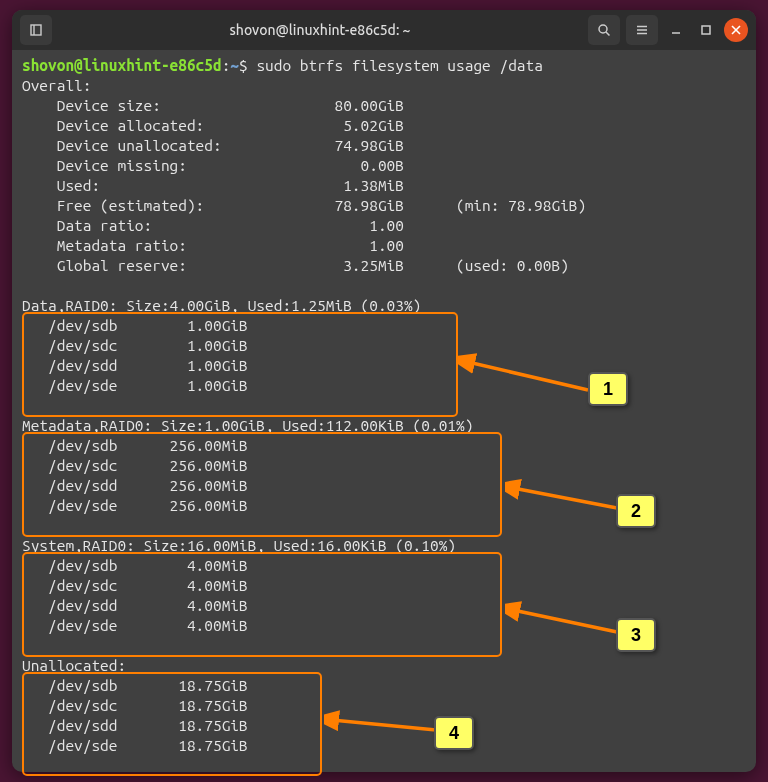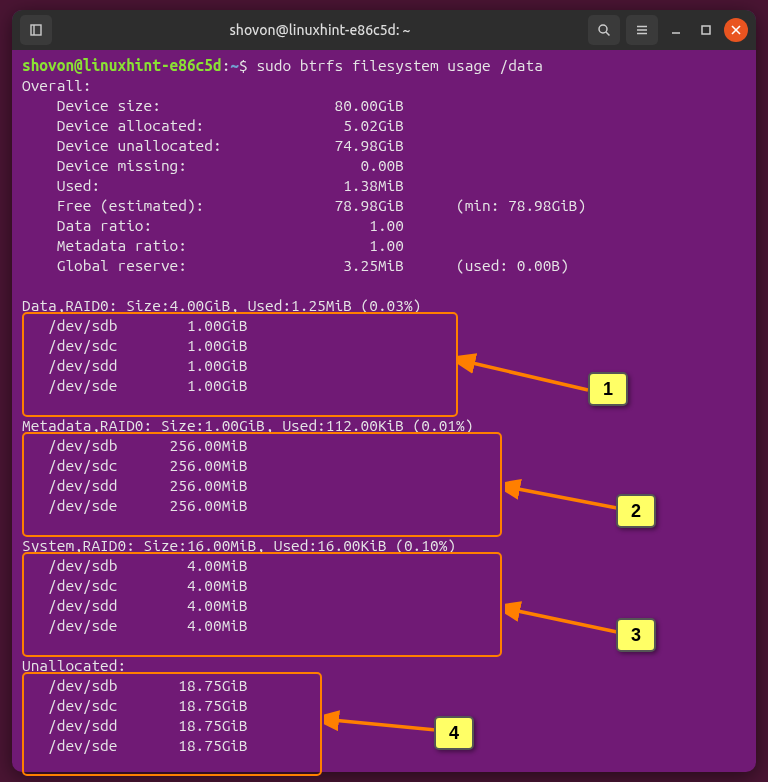--- a/index.html
+++ b/index.html
@@ -10,21 +10,21 @@
     height: 782px;
     position: relative;
     overflow: hidden;
   }
   .window {
     position: absolute;
     left: 12px;
     top: 10px;
     width: 744px;
     height: 762px;
-    background: #701a75;
+    background: #404040;
     border-radius: 10px;
     box-shadow: 0 4px 20px rgba(0,0,0,0.5);
     overflow: hidden;
   }
   .titlebar {
     height: 40px;
     background: #2d2d2d;
     display: flex;
     align-items: center;
     padding: 0 8px;

